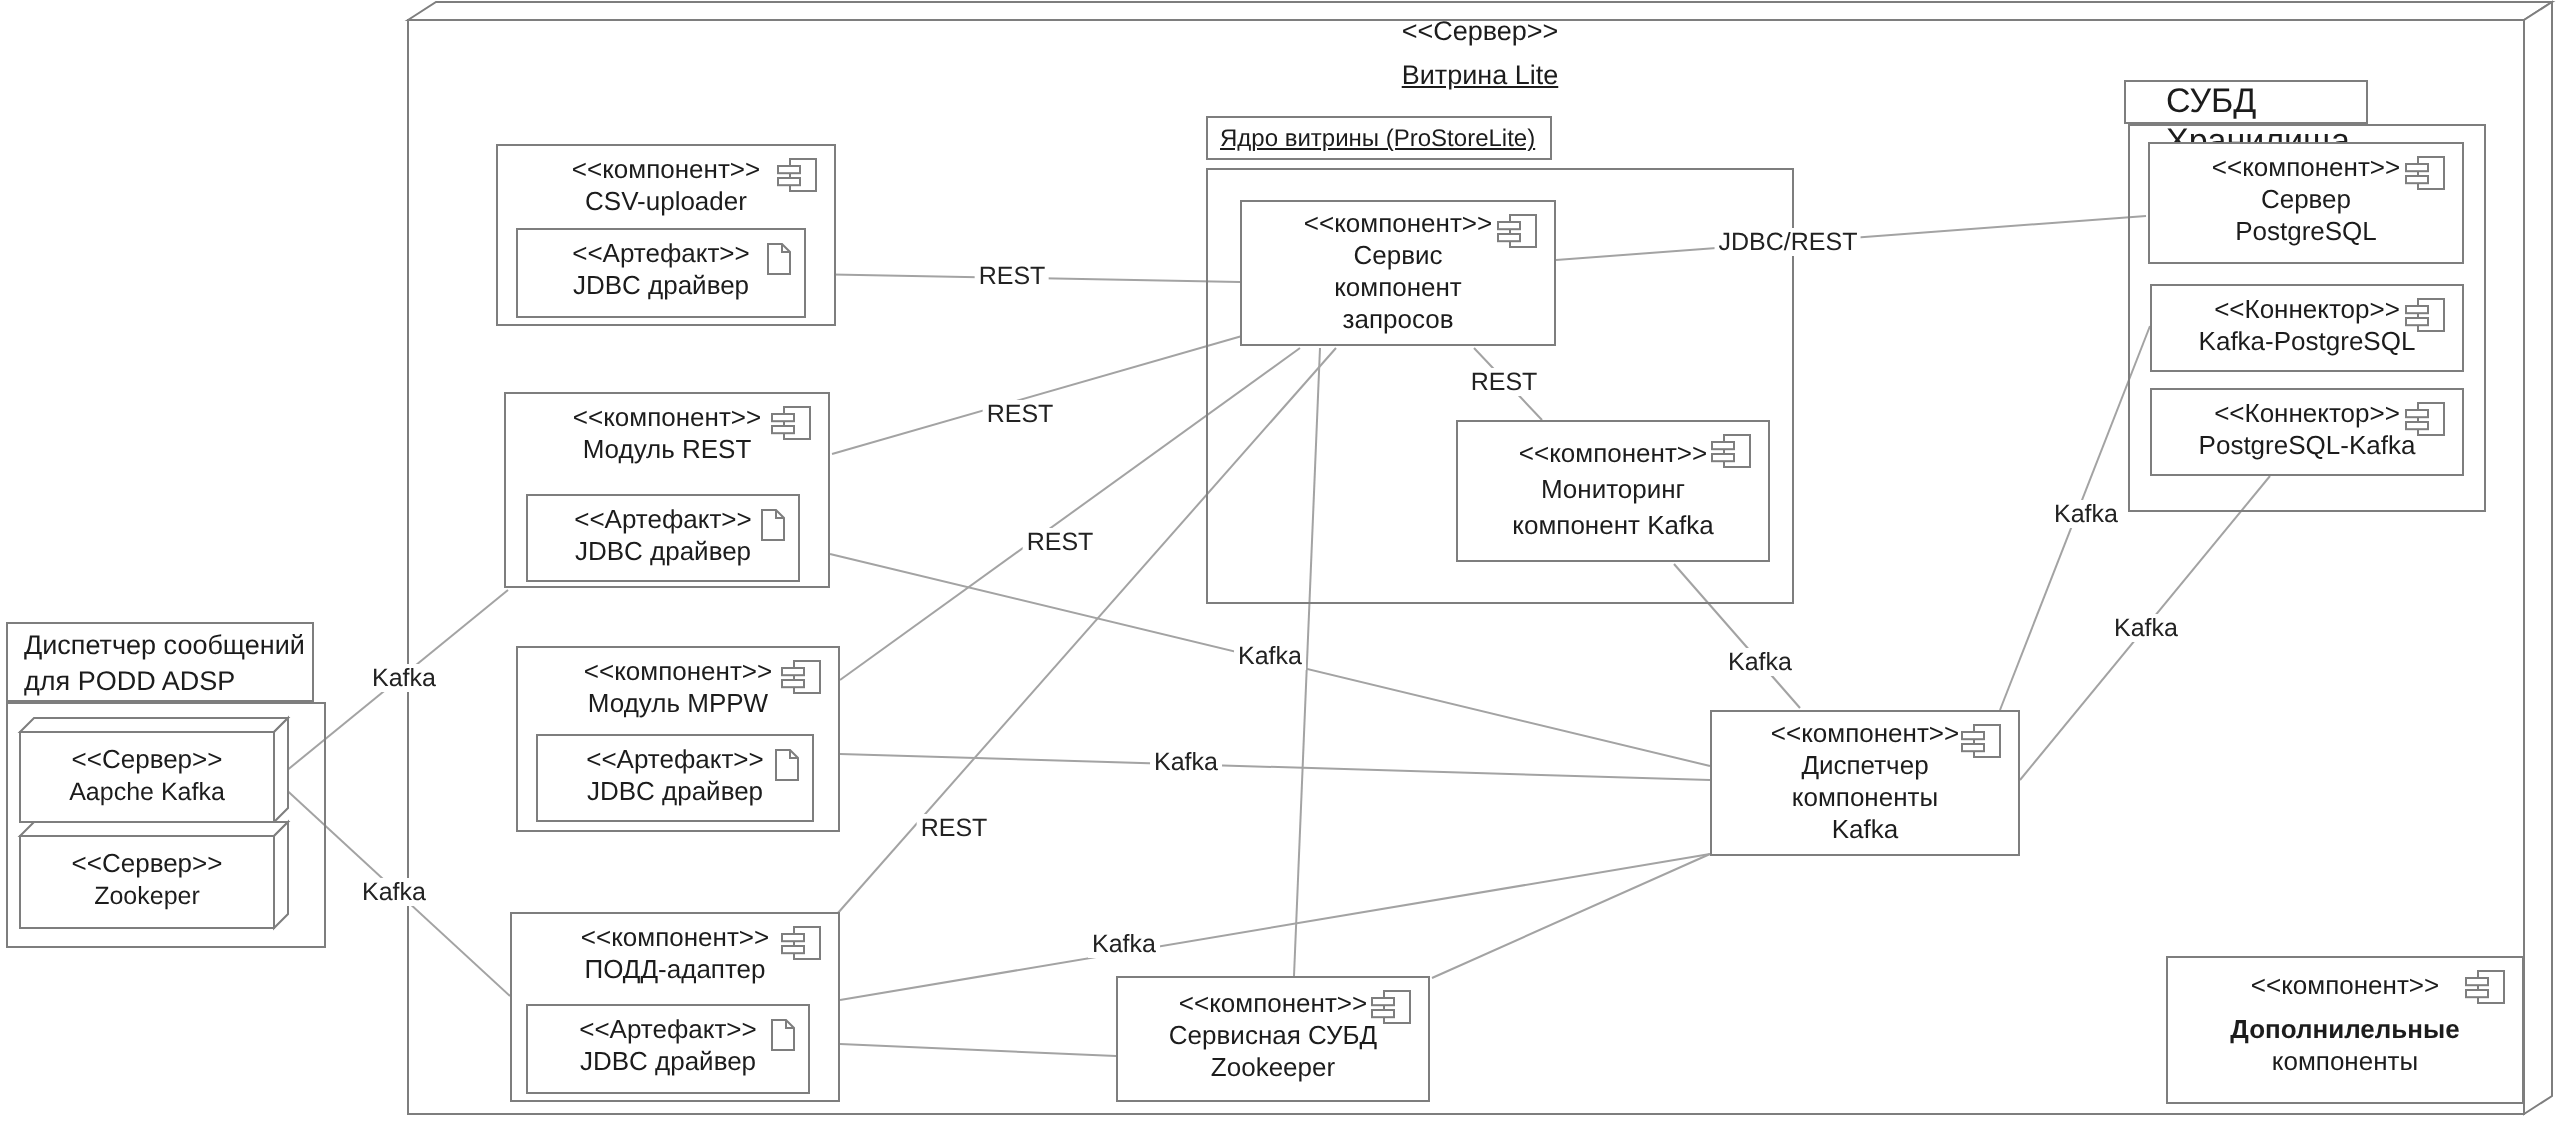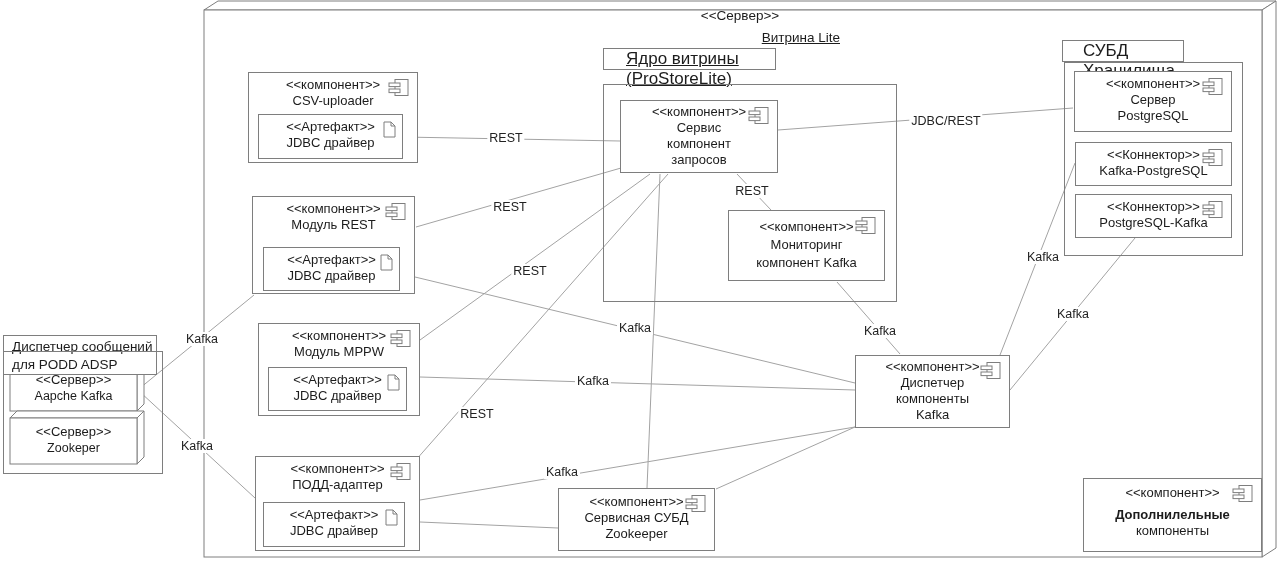--- a/index.html
+++ b/index.html
@@ -77,37 +77,37 @@
       <polygon points="10,366 17,359 144,359 137,366"></polygon>
       <polygon points="137,366 144,359 144,404 137,411"></polygon>
       <rect x="10" y="366" width="127" height="45"></rect>
       <polygon points="10,418 17,411 144,411 137,418"></polygon>
       <polygon points="137,418 144,411 144,457 137,464"></polygon>
       <rect x="10" y="418" width="127" height="46"></rect>
     </g>
   </svg>
 
   <div class="toplabel" style="left:640px;top:8px;width:200px;">&lt;&lt;Сервер&gt;&gt;</div>
-  <div class="toplabel u" style="left:640px;top:30px;width:200px;text-align:right;">Витрина Lite</div>
-
-  <div class="labelbox" style="left:3px;top:311px;width:154px;height:40px;padding:2px 0 0 8px;font-size:13.5px;line-height:18px;margin-top:24px;">
+  <div class="toplabel u" style="left:640px;top:30px;width:200px;">Витрина Lite</div>
+
+  <div class="labelbox" style="left:3px;top:311px;width:154px;height:40px;padding:2px 0 0 8px;font-size:13.5px;line-height:18px;">
     <span class="nameline">Диспетчер сообщений</span>
     <span class="nameline">для PODD ADSP</span>
   </div>
   <div class="box transparent" style="left:3px;top:351px;width:160px;height:123px;"></div>
   <div class="cube-text" style="left:10px;top:366px;width:127px;height:45px;">
     <span class="stereo">&lt;&lt;Сервер&gt;&gt;</span>
     <span class="nameline">Aapche Kafka</span>
   </div>
   <div class="cube-text" style="left:10px;top:418px;width:127px;height:46px;">
     <span class="stereo">&lt;&lt;Сервер&gt;&gt;</span>
     <span class="nameline">Zookeper</span>
   </div>
 
-  <div class="labelbox" style="left:603px;top:48px;width:173px;height:22px;padding-left:22px;font-size:17px;line-height:20px;">
+  <div class="labelbox" style="left:603px;top:58px;width:173px;height:22px;padding-left:6px;font-size:12px;line-height:20px;">
     <span class="u">Ядро витрины (ProStoreLite)</span>
   </div>
   <div class="box transparent" style="left:603px;top:84px;width:294px;height:218px;"></div>
 
   <div class="box pt3" style="left:620px;top:100px;width:158px;height:73px;">
     <span class="comp-icon">
       <svg width="24" height="20" viewBox="0 0 24 20">
           <g fill="#fff" stroke="#7e7e7e">
             <rect x="8" y="1.5" width="13" height="16"></rect>
             <rect x="2" y="5" width="11" height="3.6"></rect>
@@ -323,21 +323,21 @@
     </span>
     <span class="stereo">&lt;&lt;компонент&gt;&gt;</span>
     <span class="nameline gap6">Дополнилельные</span>
     <span class="nameline">компоненты</span>
   </div>
 
   <span class="elabel" style="left:506px;top:138px;">REST</span>
   <span class="elabel" style="left:510px;top:207px;">REST</span>
   <span class="elabel" style="left:530px;top:271px;">REST</span>
   <span class="elabel" style="left:477px;top:414px;">REST</span>
-  <span class="elabel" style="left:946px;top:121px;">JDBC/REST</span>
+  <span class="elabel" style="left:894px;top:121px;">JDBC/REST</span>
   <span class="elabel" style="left:752px;top:191px;">REST</span>
   <span class="elabel" style="left:635px;top:328px;">Kafka</span>
   <span class="elabel" style="left:593px;top:381px;">Kafka</span>
   <span class="elabel" style="left:562px;top:472px;">Kafka</span>
   <span class="elabel" style="left:880px;top:331px;">Kafka</span>
   <span class="elabel" style="left:1043px;top:257px;">Kafka</span>
   <span class="elabel" style="left:1073px;top:314px;">Kafka</span>
   <span class="elabel" style="left:202px;top:339px;">Kafka</span>
   <span class="elabel" style="left:197px;top:446px;">Kafka</span>
 

